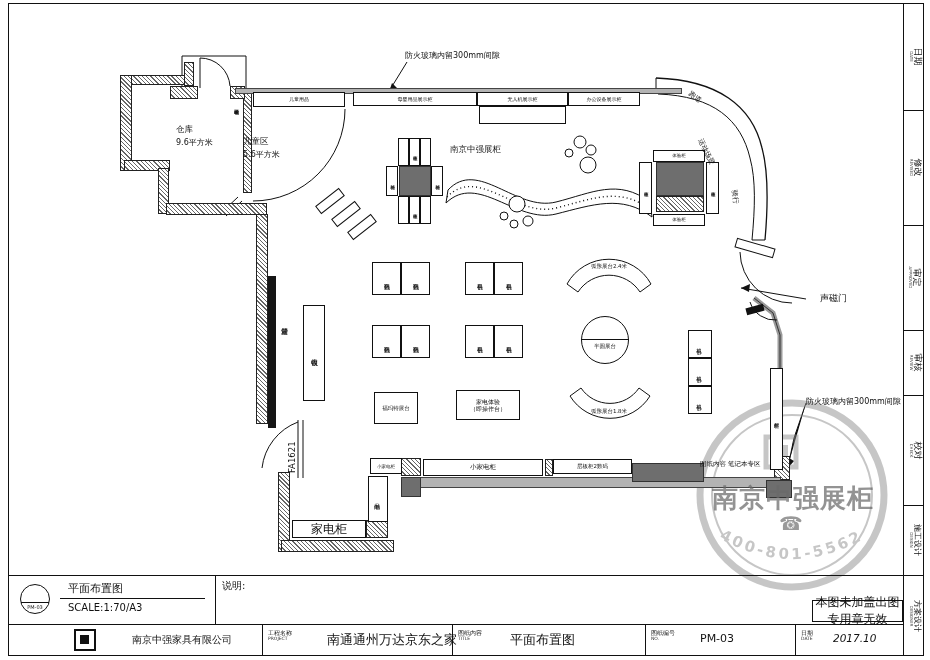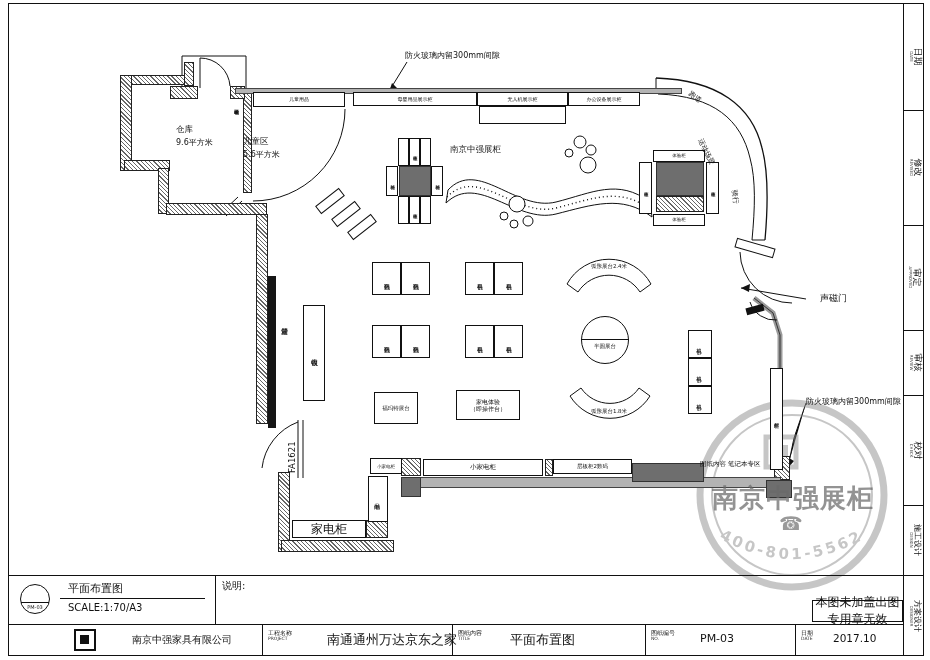--- a/index.html
+++ b/index.html
@@ -353,15 +353,15 @@
   <div class="lbl" style="left:510px;top:631px;font-size:13px;">平面布置图</div>
   <div class="abs" style="left:651px;top:629px;width:36px;line-height:1.2;">
     <div style="font-size:6px;">图纸编号</div>
     <div style="font-size:4.5px;color:#333;">NO.</div>
   </div>
   <div class="lbl" style="left:700px;top:632px;font-size:11px;">PM-03</div>
   <div class="abs" style="left:801px;top:629px;width:30px;line-height:1.2;">
     <div style="font-size:6px;">日期</div>
     <div style="font-size:4.5px;color:#333;">DATE</div>
   </div>
-  <div class="lbl" style="left:833px;top:632px;font-size:10.5px;">2017.10</div>
+  <div class="lbl" style="left:833px;top:632px;font-size:10.5px;font-style:italic;">2017.10</div>
 
 </div>
 
 </body></html>

